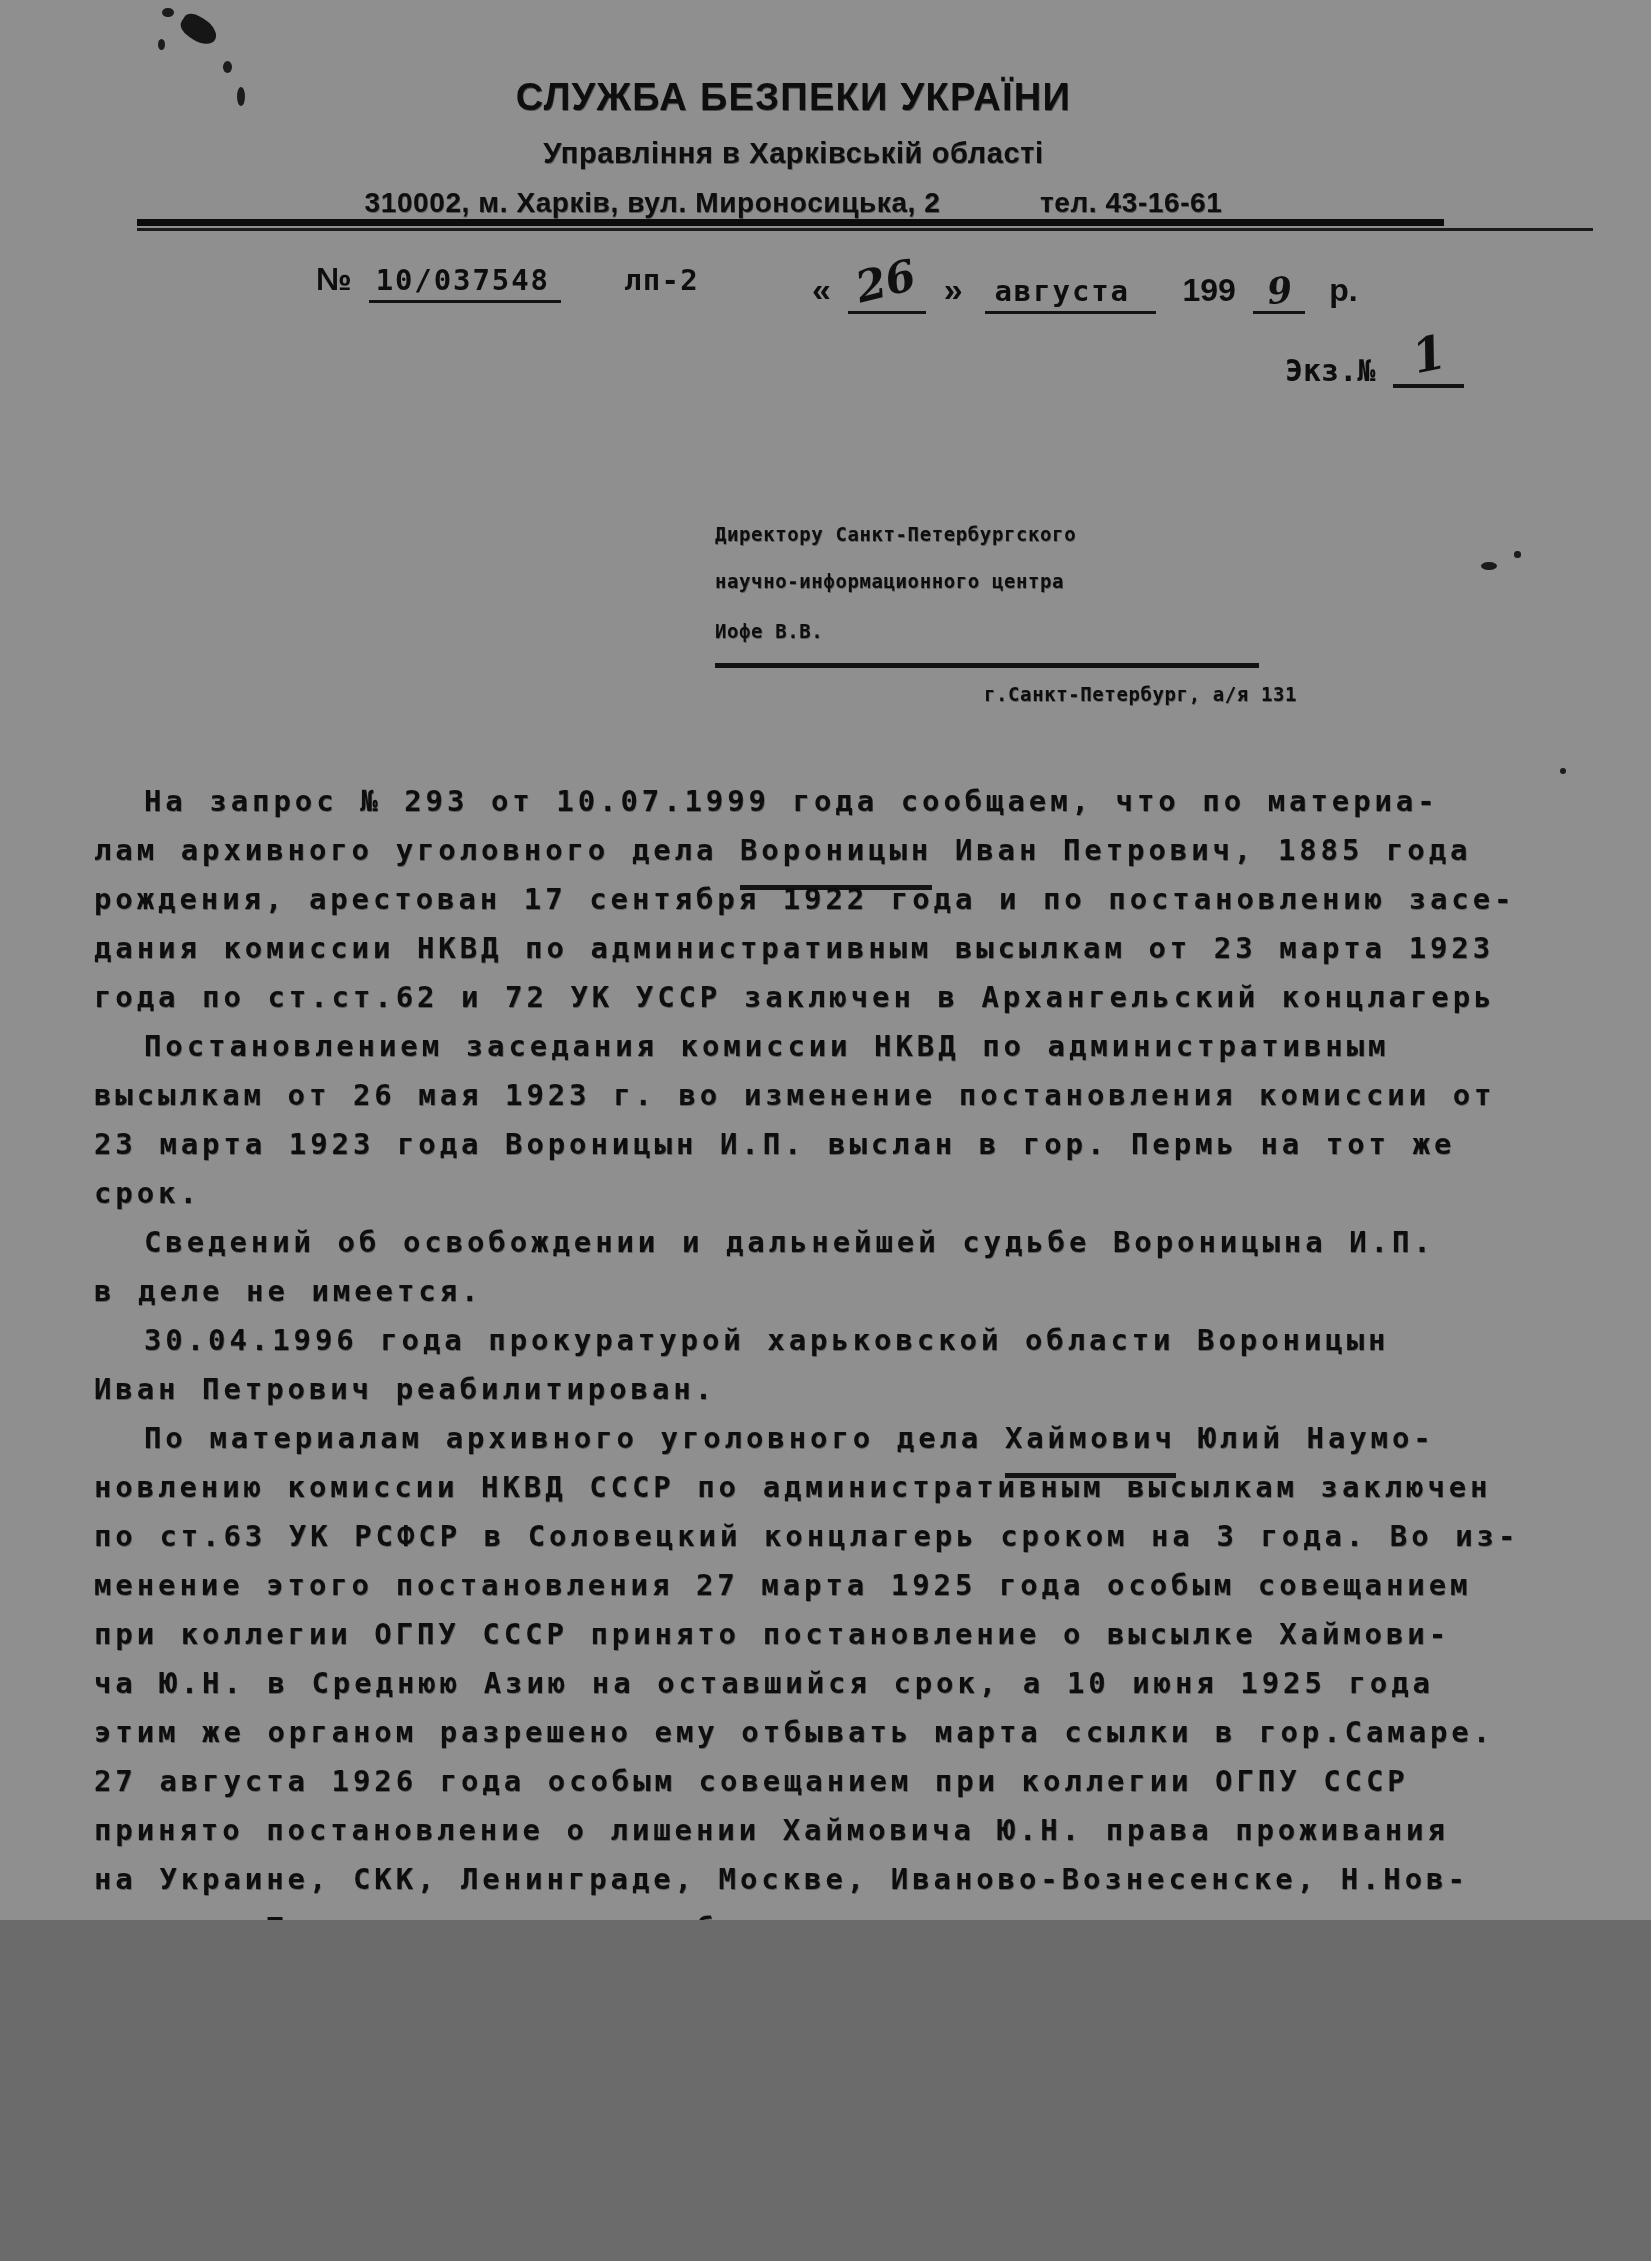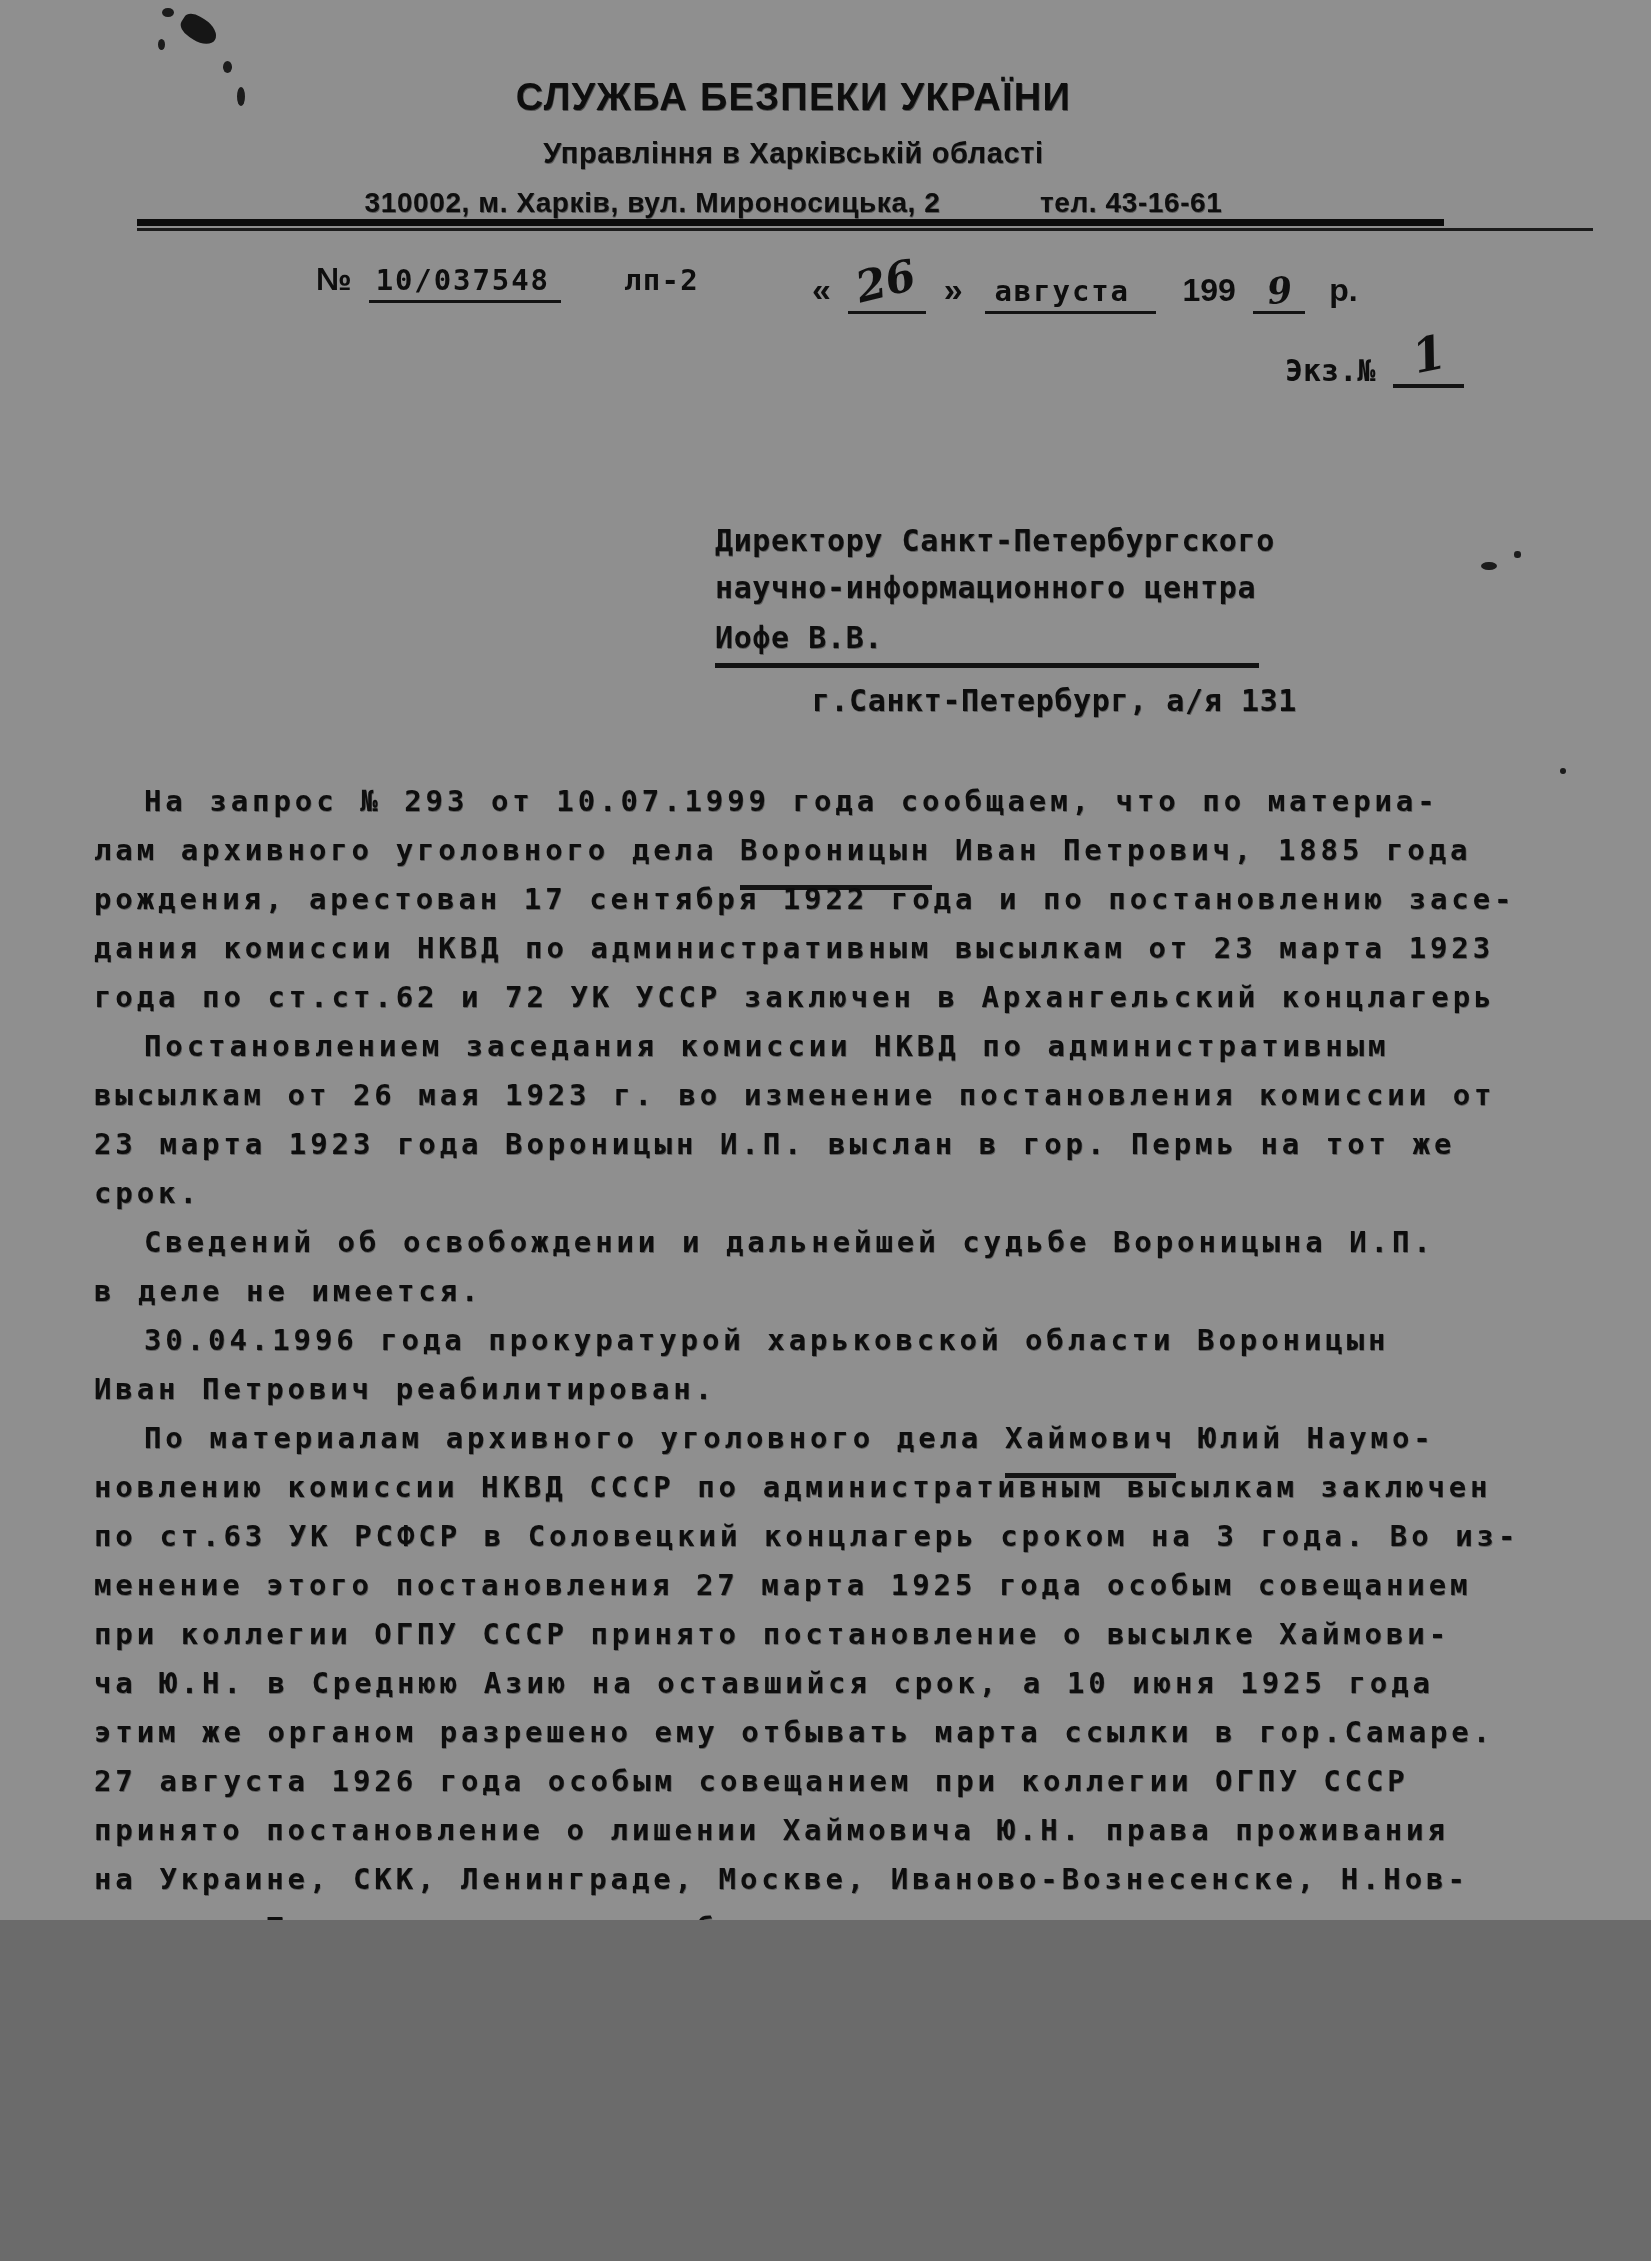--- a/index.html
+++ b/index.html
@@ -35,21 +35,21 @@
   .day-hand{display:inline-block;font-size:43px;transform:rotate(-14deg) translateY(-5.2px);}
   .month{display:inline-block;border-bottom:3.9px solid #131313;padding:0 26px 2.6px 9px;letter-spacing:1.9px;margin-left:5.2px;}
   .year-print{font-family:"Liberation Sans", sans-serif;font-size:32px;margin-left:9px;}
   .year-line{display:inline-block;width:52px;border-bottom:3.9px solid #131313;text-align:center;vertical-align:bottom;}
   .year-hand{display:inline-block;font-size:36px;transform:rotate(-6deg);}
   .year-suffix{font-family:"Liberation Sans", sans-serif;font-size:32px;margin-left:6.5px;}
   .copy-group{position:absolute;left:1285px;top:329px;font-size:30px;font-weight:bold;white-space:nowrap;}
   .copy-line{display:inline-block;width:71px;border-bottom:4.5px solid #131313;text-align:center;vertical-align:bottom;}
   .copy-hand{display:inline-block;font-size:47px;transform:rotate(-12deg) translateY(-2.6px);}
   
-  .addressee{position:absolute;left:715px;top:523px;width:582px;font-size:30px;font-weight:bold;letter-spacing:0.6px;}
+  .addressee{position:absolute;left:715px;top:523px;width:582px;font-size:19px;font-weight:bold;letter-spacing:0.6px;}
   .addr-line{height:47px;text-shadow:0.6px 0.6px 0 rgba(0,0,0,.35);}
   .addr-name{margin-top:2.6px;height:41px;text-shadow:0.6px 0.6px 0 rgba(0,0,0,.35);}
   .addr-rule{width:544px;height:4.5px;background:#121212;margin:2.6px 0 15.5px 0;}
   .addr-city{text-shadow:0.6px 0.6px 0 rgba(0,0,0,.35);text-align:right;}
   
   .body-text{position:absolute;left:94px;top:784px;width:1489px;
     font-size:29px;font-weight:bold;letter-spacing:3.9px;word-spacing:1.3px;}
   .line{height:49px;white-space:nowrap;text-shadow:0.6px 0.6px 0 rgba(0,0,0,.35);}
   .line.first{padding-left:50px;}
   .hand-underline{border-bottom:5.8px solid #141414;padding-bottom:18px;}

